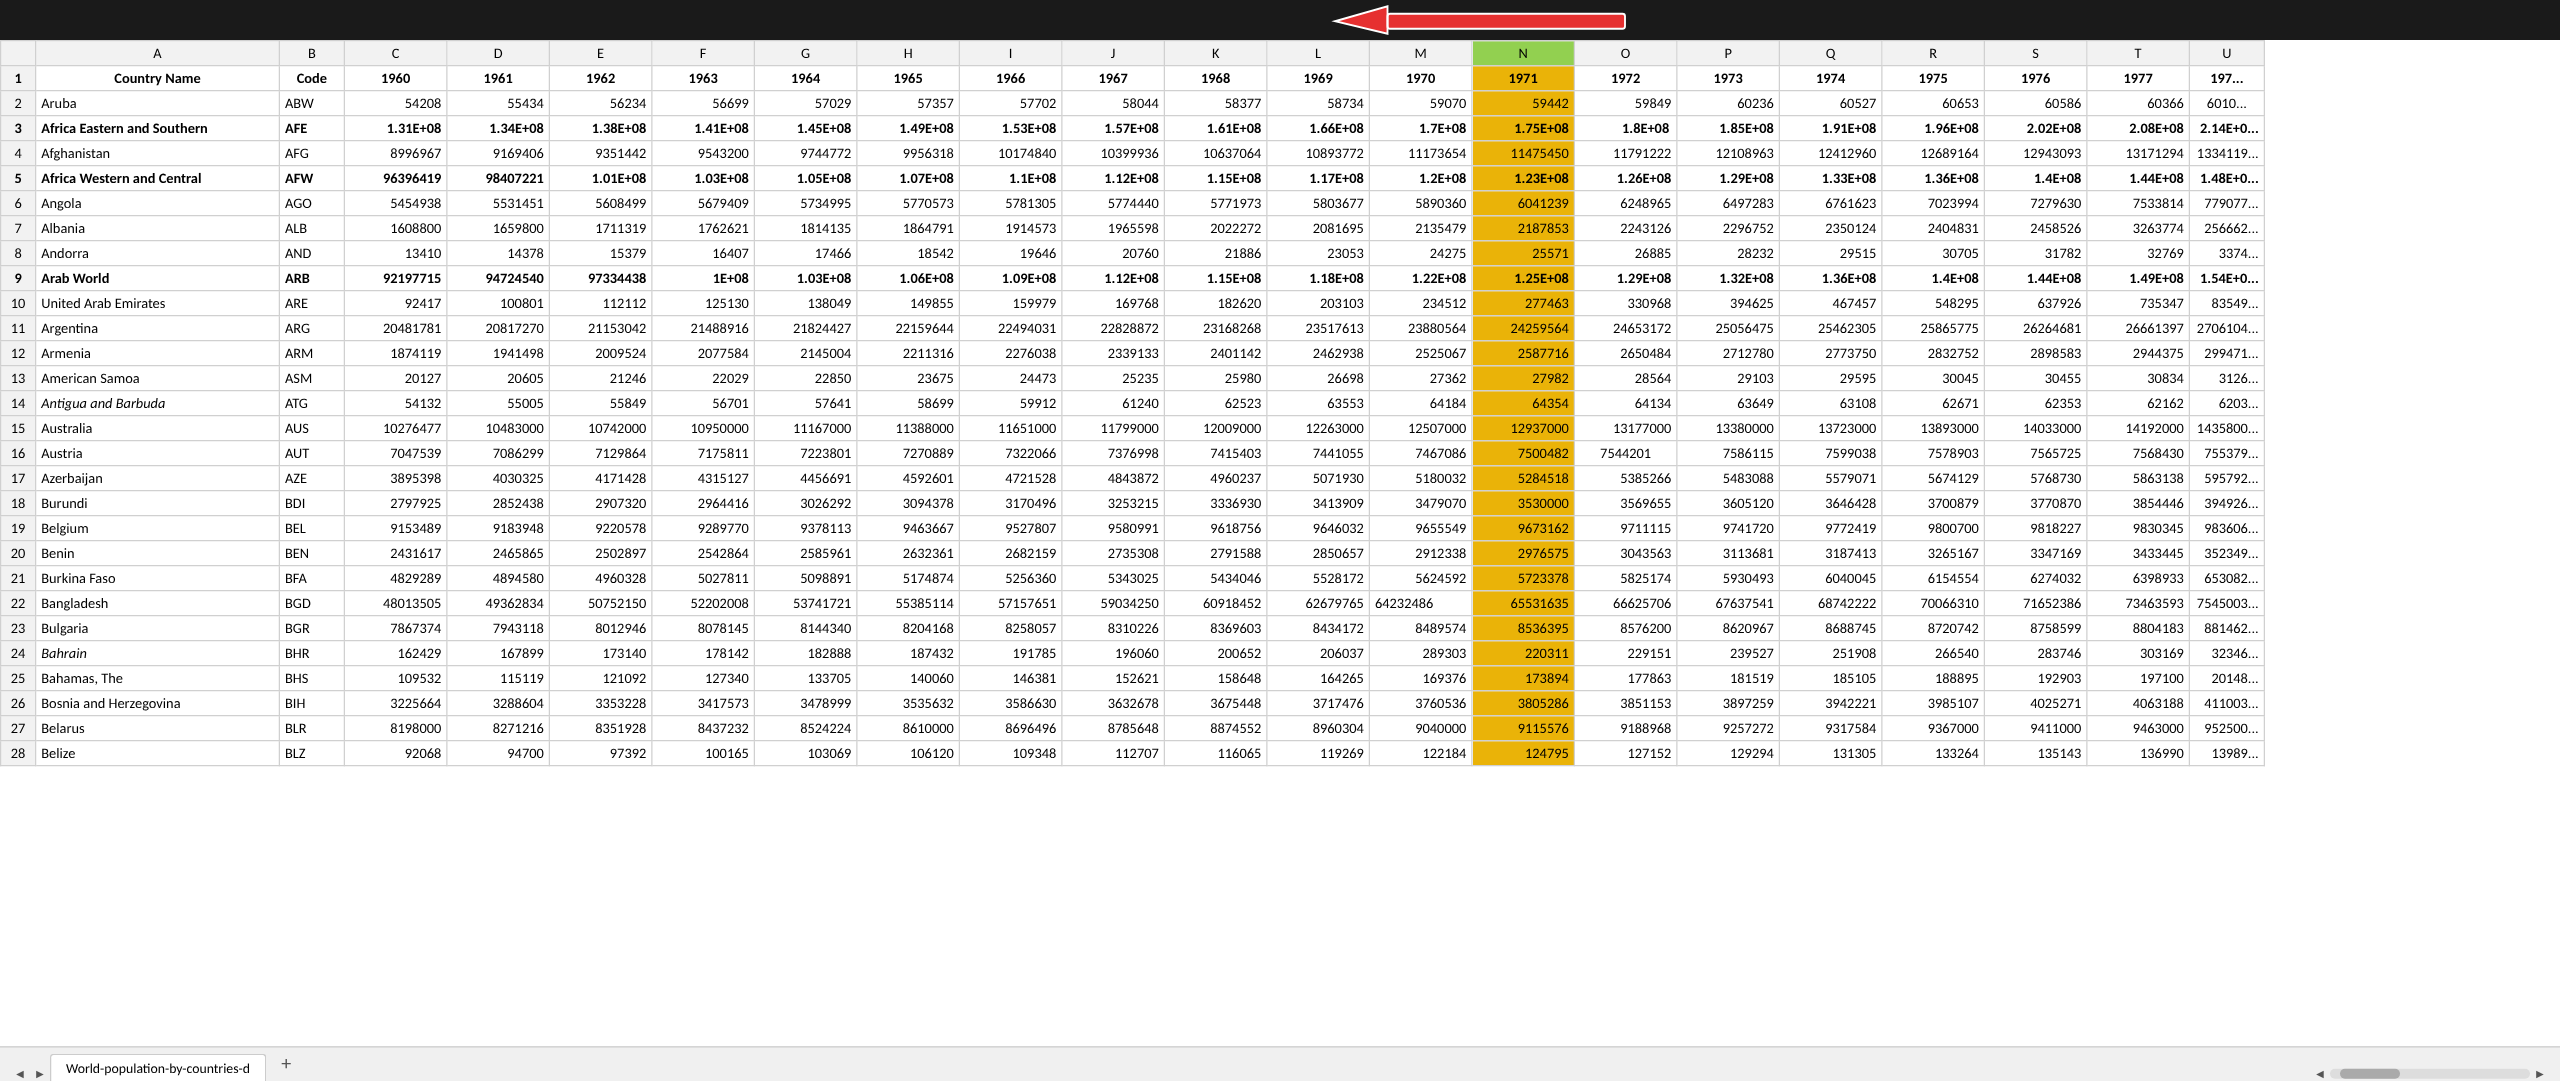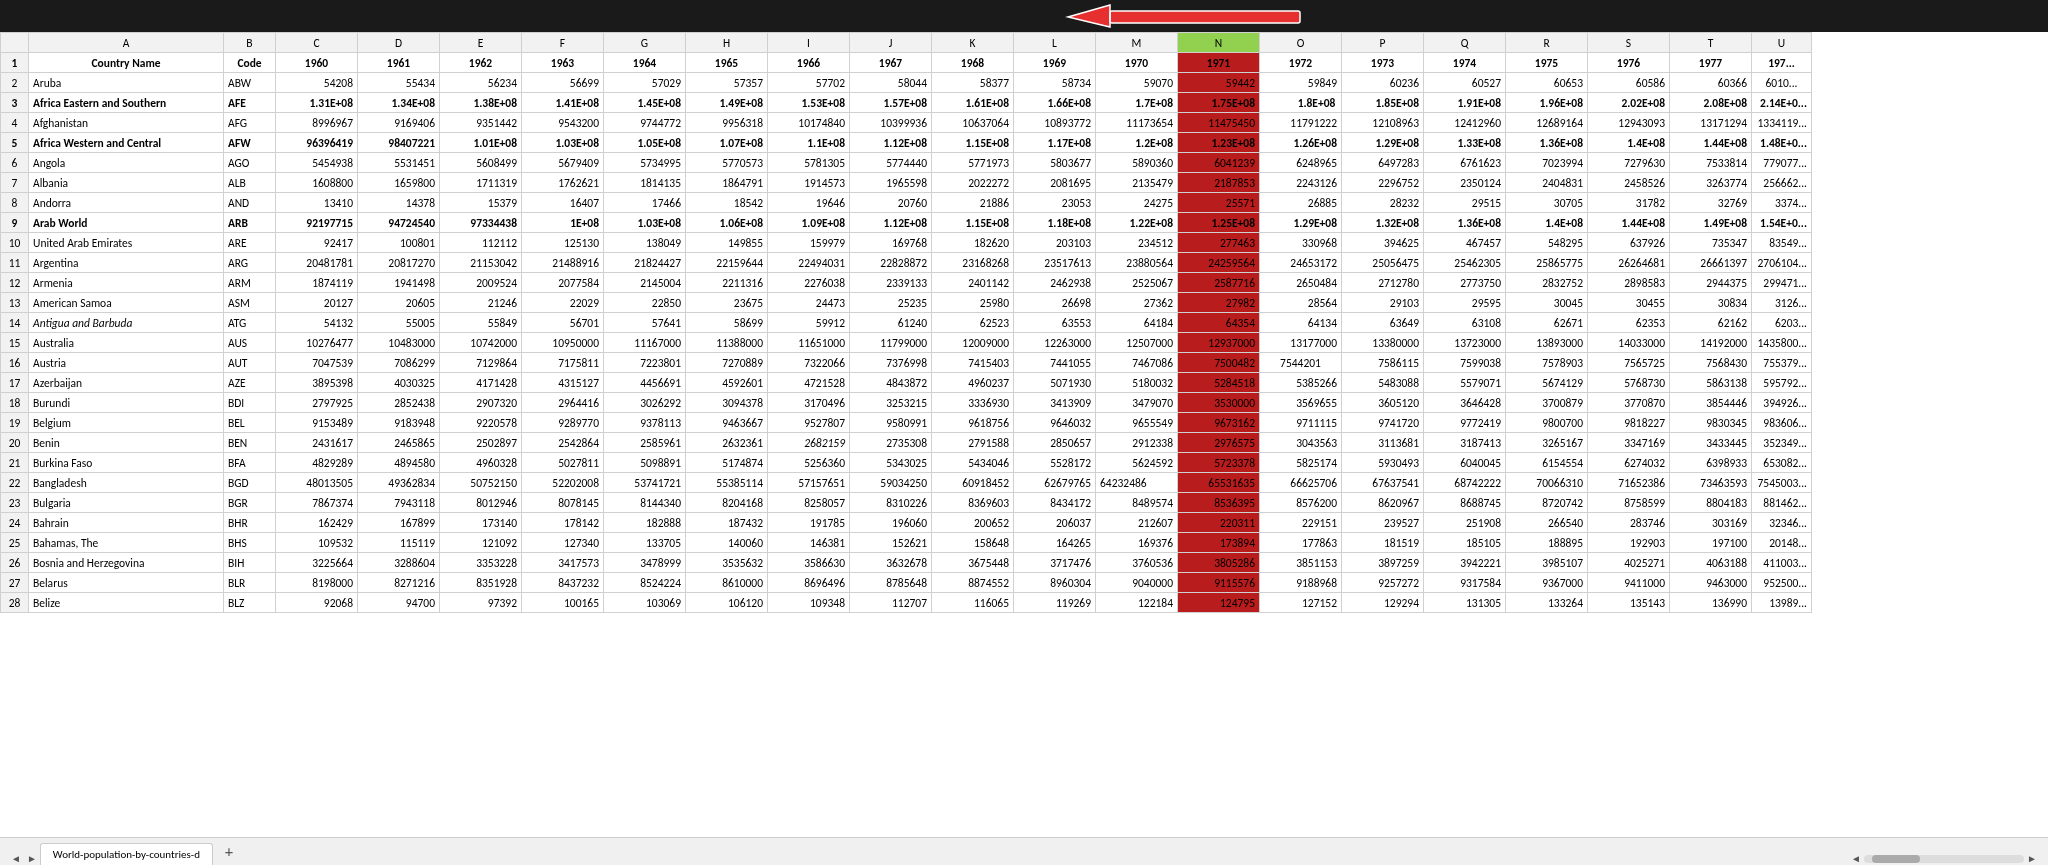--- a/index.html
+++ b/index.html
@@ -91,21 +91,21 @@
       background: #fff;
     }
 
     
     tr.bold-row td {
       font-weight: bold;
     }
 
     
     td.col-n {
-      background: #b91c1c;
+      background: #eab308;
     }
     .col-n { width: 82px; }
 
     
     .arrow-svg {
       position: absolute;
       top: 1px;
       left: 1050px;
     }
     .scroll-left-arrow, .scroll-right-arrow {
@@ -648,21 +648,21 @@
         <tr>
           <td class="row-num">20</td>
           <td style="text-align: left;">Benin</td>
           <td style="text-align: left;">BEN</td>
           <td style="text-align: right;">2431617</td>
           <td style="text-align: right;">2465865</td>
           <td style="text-align: right;">2502897</td>
           <td style="text-align: right;">2542864</td>
           <td style="text-align: right;">2585961</td>
           <td style="text-align: right;">2632361</td>
-          <td style="text-align: right; font-style: italic;">2682159</td>
+          <td style="text-align: right;">2682159</td>
           <td style="text-align: right;">2735308</td>
           <td style="text-align: right;">2791588</td>
           <td style="text-align: right;">2850657</td>
           <td style="text-align: right;">2912338</td>
           <td class="col-n" style="text-align: right;">2976575</td>
           <td style="text-align: right;">3043563</td>
           <td style="text-align: right;">3113681</td>
           <td style="text-align: right;">3187413</td>
           <td style="text-align: right;">3265167</td>
           <td style="text-align: right;">3347169</td>
@@ -736,33 +736,33 @@
           <td style="text-align: right;">8576200</td>
           <td style="text-align: right;">8620967</td>
           <td style="text-align: right;">8688745</td>
           <td style="text-align: right;">8720742</td>
           <td style="text-align: right;">8758599</td>
           <td style="text-align: right;">8804183</td>
           <td style="text-align: right;">881462...</td>
         </tr>
         <tr>
           <td class="row-num">24</td>
-          <td style="text-align: left;">Bahrain</td>
+          <td style="text-align: left; font-style: italic;">Bahrain</td>
           <td style="text-align: left;">BHR</td>
           <td style="text-align: right;">162429</td>
           <td style="text-align: right;">167899</td>
           <td style="text-align: right;">173140</td>
           <td style="text-align: right;">178142</td>
           <td style="text-align: right;">182888</td>
           <td style="text-align: right;">187432</td>
           <td style="text-align: right;">191785</td>
           <td style="text-align: right;">196060</td>
           <td style="text-align: right;">200652</td>
           <td style="text-align: right;">206037</td>
-          <td style="text-align: right;">212607</td>
+          <td style="text-align: right;">289303</td>
           <td class="col-n" style="text-align: right;">220311</td>
           <td style="text-align: right;">229151</td>
           <td style="text-align: right;">239527</td>
           <td style="text-align: right;">251908</td>
           <td style="text-align: right;">266540</td>
           <td style="text-align: right;">283746</td>
           <td style="text-align: right;">303169</td>
           <td style="text-align: right;">32346...</td>
         </tr>
         <tr>

